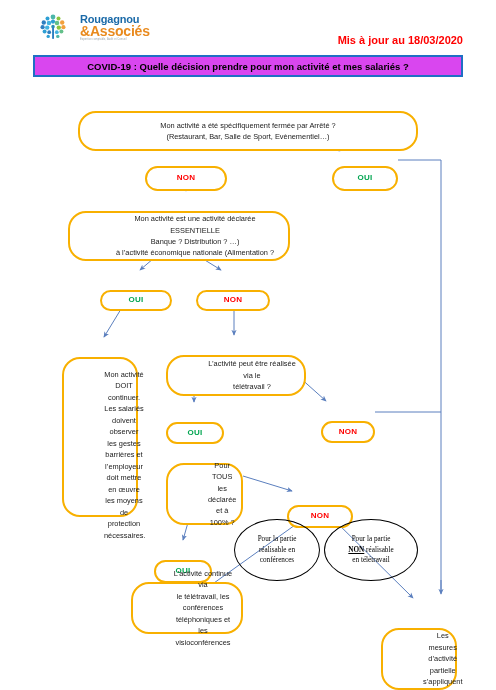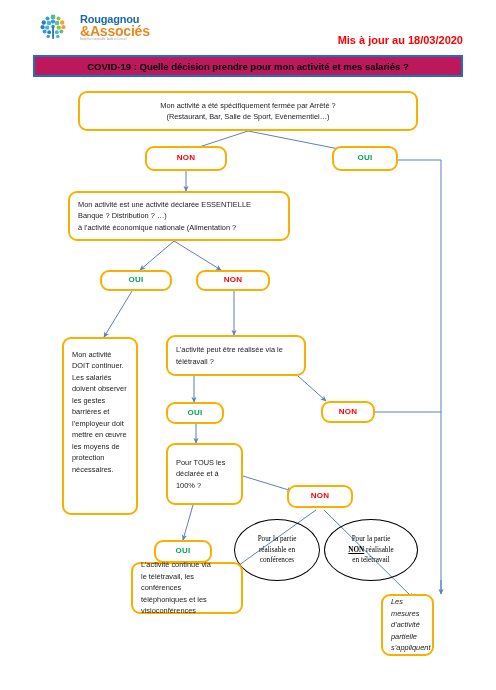--- a/index.html
+++ b/index.html
@@ -19,35 +19,35 @@
   .logo-l2{font-size:14px;font-weight:bold;color:#e98a1e;letter-spacing:-0.2px;margin-top:-1px;}
   .logo-l3{font-size:2.6px;color:#9aa4ab;margin-top:1px;letter-spacing:0.1px;white-space:nowrap;}
 
   
   .updated{
     position:absolute;right:33px;top:34px;
     color:#ff0000;font-size:11px;font-weight:bold;white-space:nowrap;padding-left:16px;
   }
   .title-bar{
     position:absolute;left:33px;top:55px;width:430px;height:22px;
-    border:2px solid #1f6fc4;background:#be185d;
+    border:2px solid #1f6fc4;background:#d946ef;
     display:flex;align-items:center;justify-content:center;
     box-sizing:border-box;
   }
   .title-bar span{font-size:9.5px;font-weight:bold;color:#000;}
 
   
   .node{
     position:absolute;box-sizing:border-box;
-    border:2.5px solid #f8b000;border-radius:9px;background:#fff;
+    border:2.5px solid #f8b000;border-radius:18px;background:#fff;
     display:flex;align-items:center;
-    font-size:7.4px;color:#1a1a1a;line-height:1.55;
+    font-size:7.4px;color:#1a1a1a;line-height:1.55;margin-top:20px;
   }
   .node.center{justify-content:center;text-align:center;}
-  .node.left{justify-content:flex-start;text-align:left;}
+  .node.left{justify-content:flex-start;text-align:center;padding-left:32px;}
   .node .inner{padding:0 8px;width:100%;}
   .node.yn{justify-content:center;text-align:center;font-weight:bold;font-size:8px;letter-spacing:0.3px;}
   .yes{color:#00a550;}
   .no{color:#ff0000;}
 
   .ellipse{
     position:absolute;box-sizing:border-box;
     border:1.4px solid #000;border-radius:50%;background:transparent;
     display:flex;align-items:center;justify-content:center;text-align:center;
     font-size:7.2px;color:#000;line-height:1.5;font-family:Liberation Serif, serif;
@@ -169,21 +169,21 @@
   </div>
 
   <div class="node yn" style="left:100px;top:270px;width:72px;height:21px;">
     <span class="yes">OUI</span>
   </div>
 
   <div class="node yn" style="left:196px;top:270px;width:74px;height:21px;">
     <span class="no">NON</span>
   </div>
 
-  <div class="node left" style="left:62px;top:337px;width:76px;height:178px;align-items:flex-start;">
+  <div class="node left" style="left:62px;top:337px;width:76px;height:160px;align-items:flex-start;">
     <div class="inner" style="padding-top:10px;">
       <span>Mon activité DOIT continuer. Les salariés doivent observer les gestes barrières et l’employeur doit mettre en œuvre les moyens de protection nécessaires.</span>
     </div>
   </div>
 
   <div class="node left" style="left:166px;top:335px;width:140px;height:41px;">
     <div class="inner">
       <div>L’activité peut être réalisée via le</div>
       <div>télétravail ?</div>
     </div>
@@ -234,21 +234,21 @@
   <div class="node left" style="left:131px;top:562px;width:112px;height:52px;">
     <div class="inner">
       <div>L’activité continue via</div>
       <div>le télétravail, les</div>
       <div>conférences</div>
       <div>téléphoniques et les</div>
       <div>visioconférences</div>
     </div>
   </div>
 
-  <div class="node left" style="left:381px;top:594px;width:53px;height:62px;font-style:italic;">
+  <div class="node left" style="left:381px;top:608px;width:76px;height:62px;">
     <div class="inner">
       <div>Les mesures</div>
       <div>d’activité</div>
       <div>partielle</div>
       <div>s’appliquent</div>
     </div>
   </div>
 
 </div>
 

